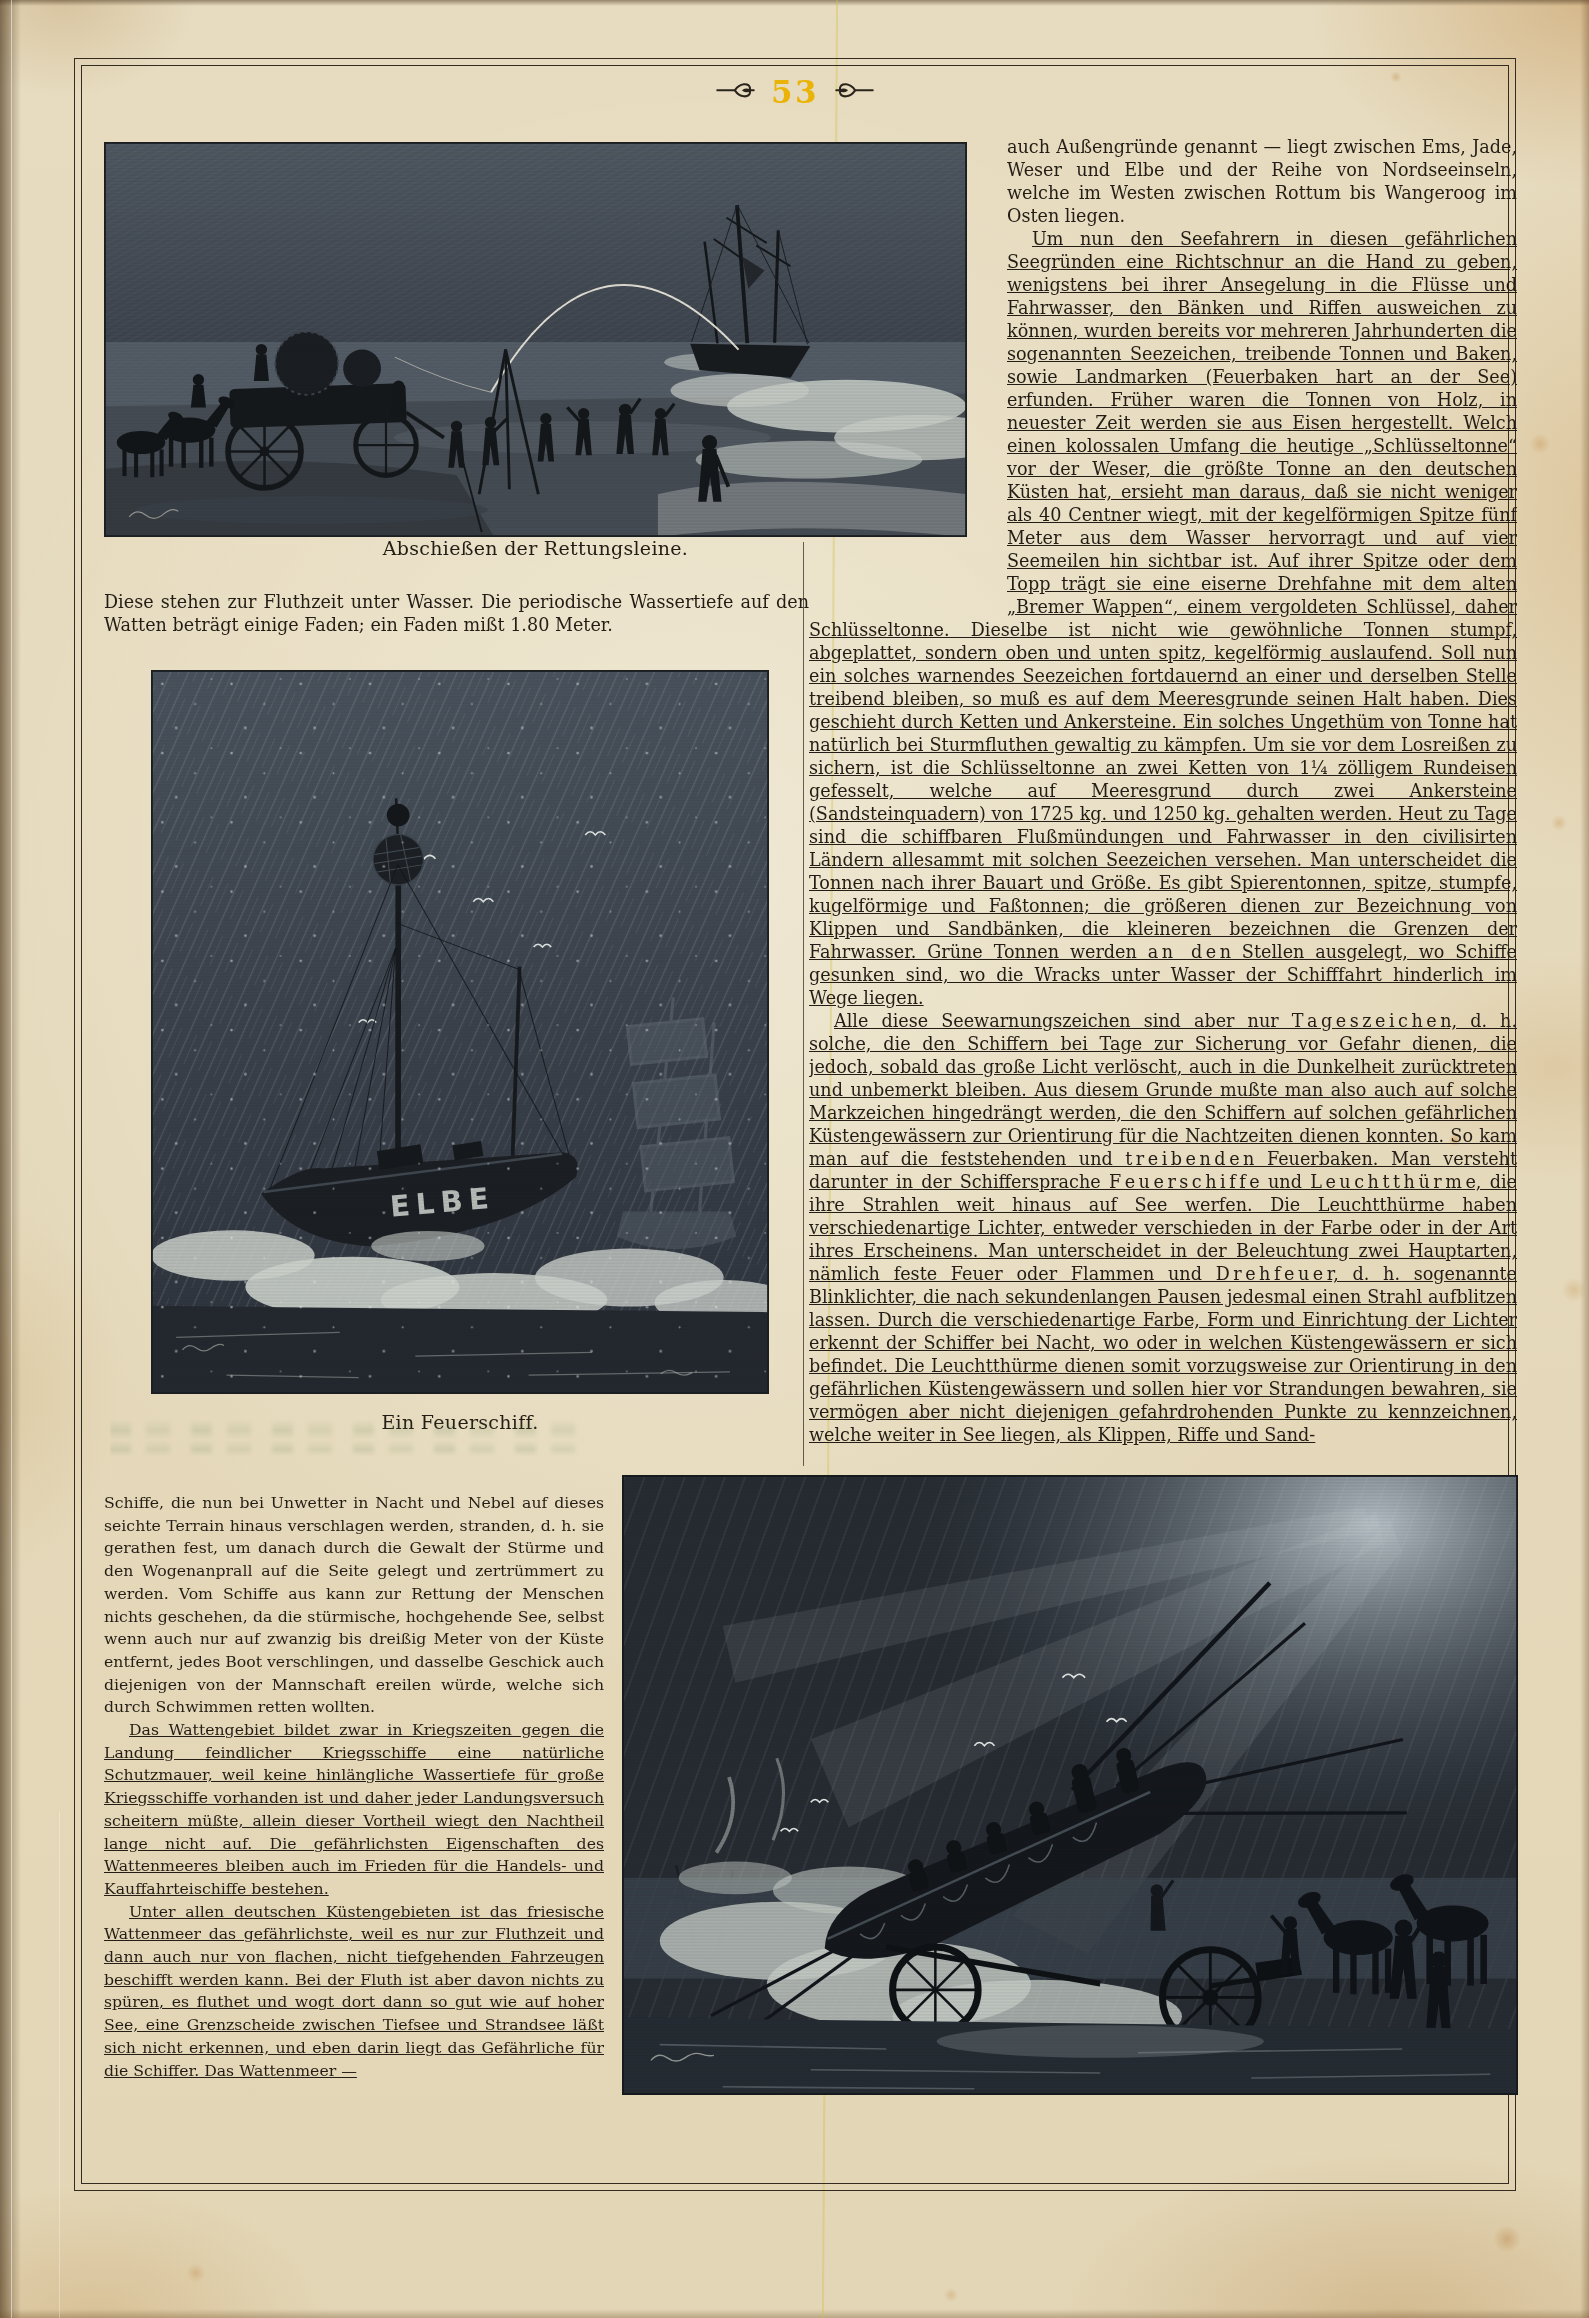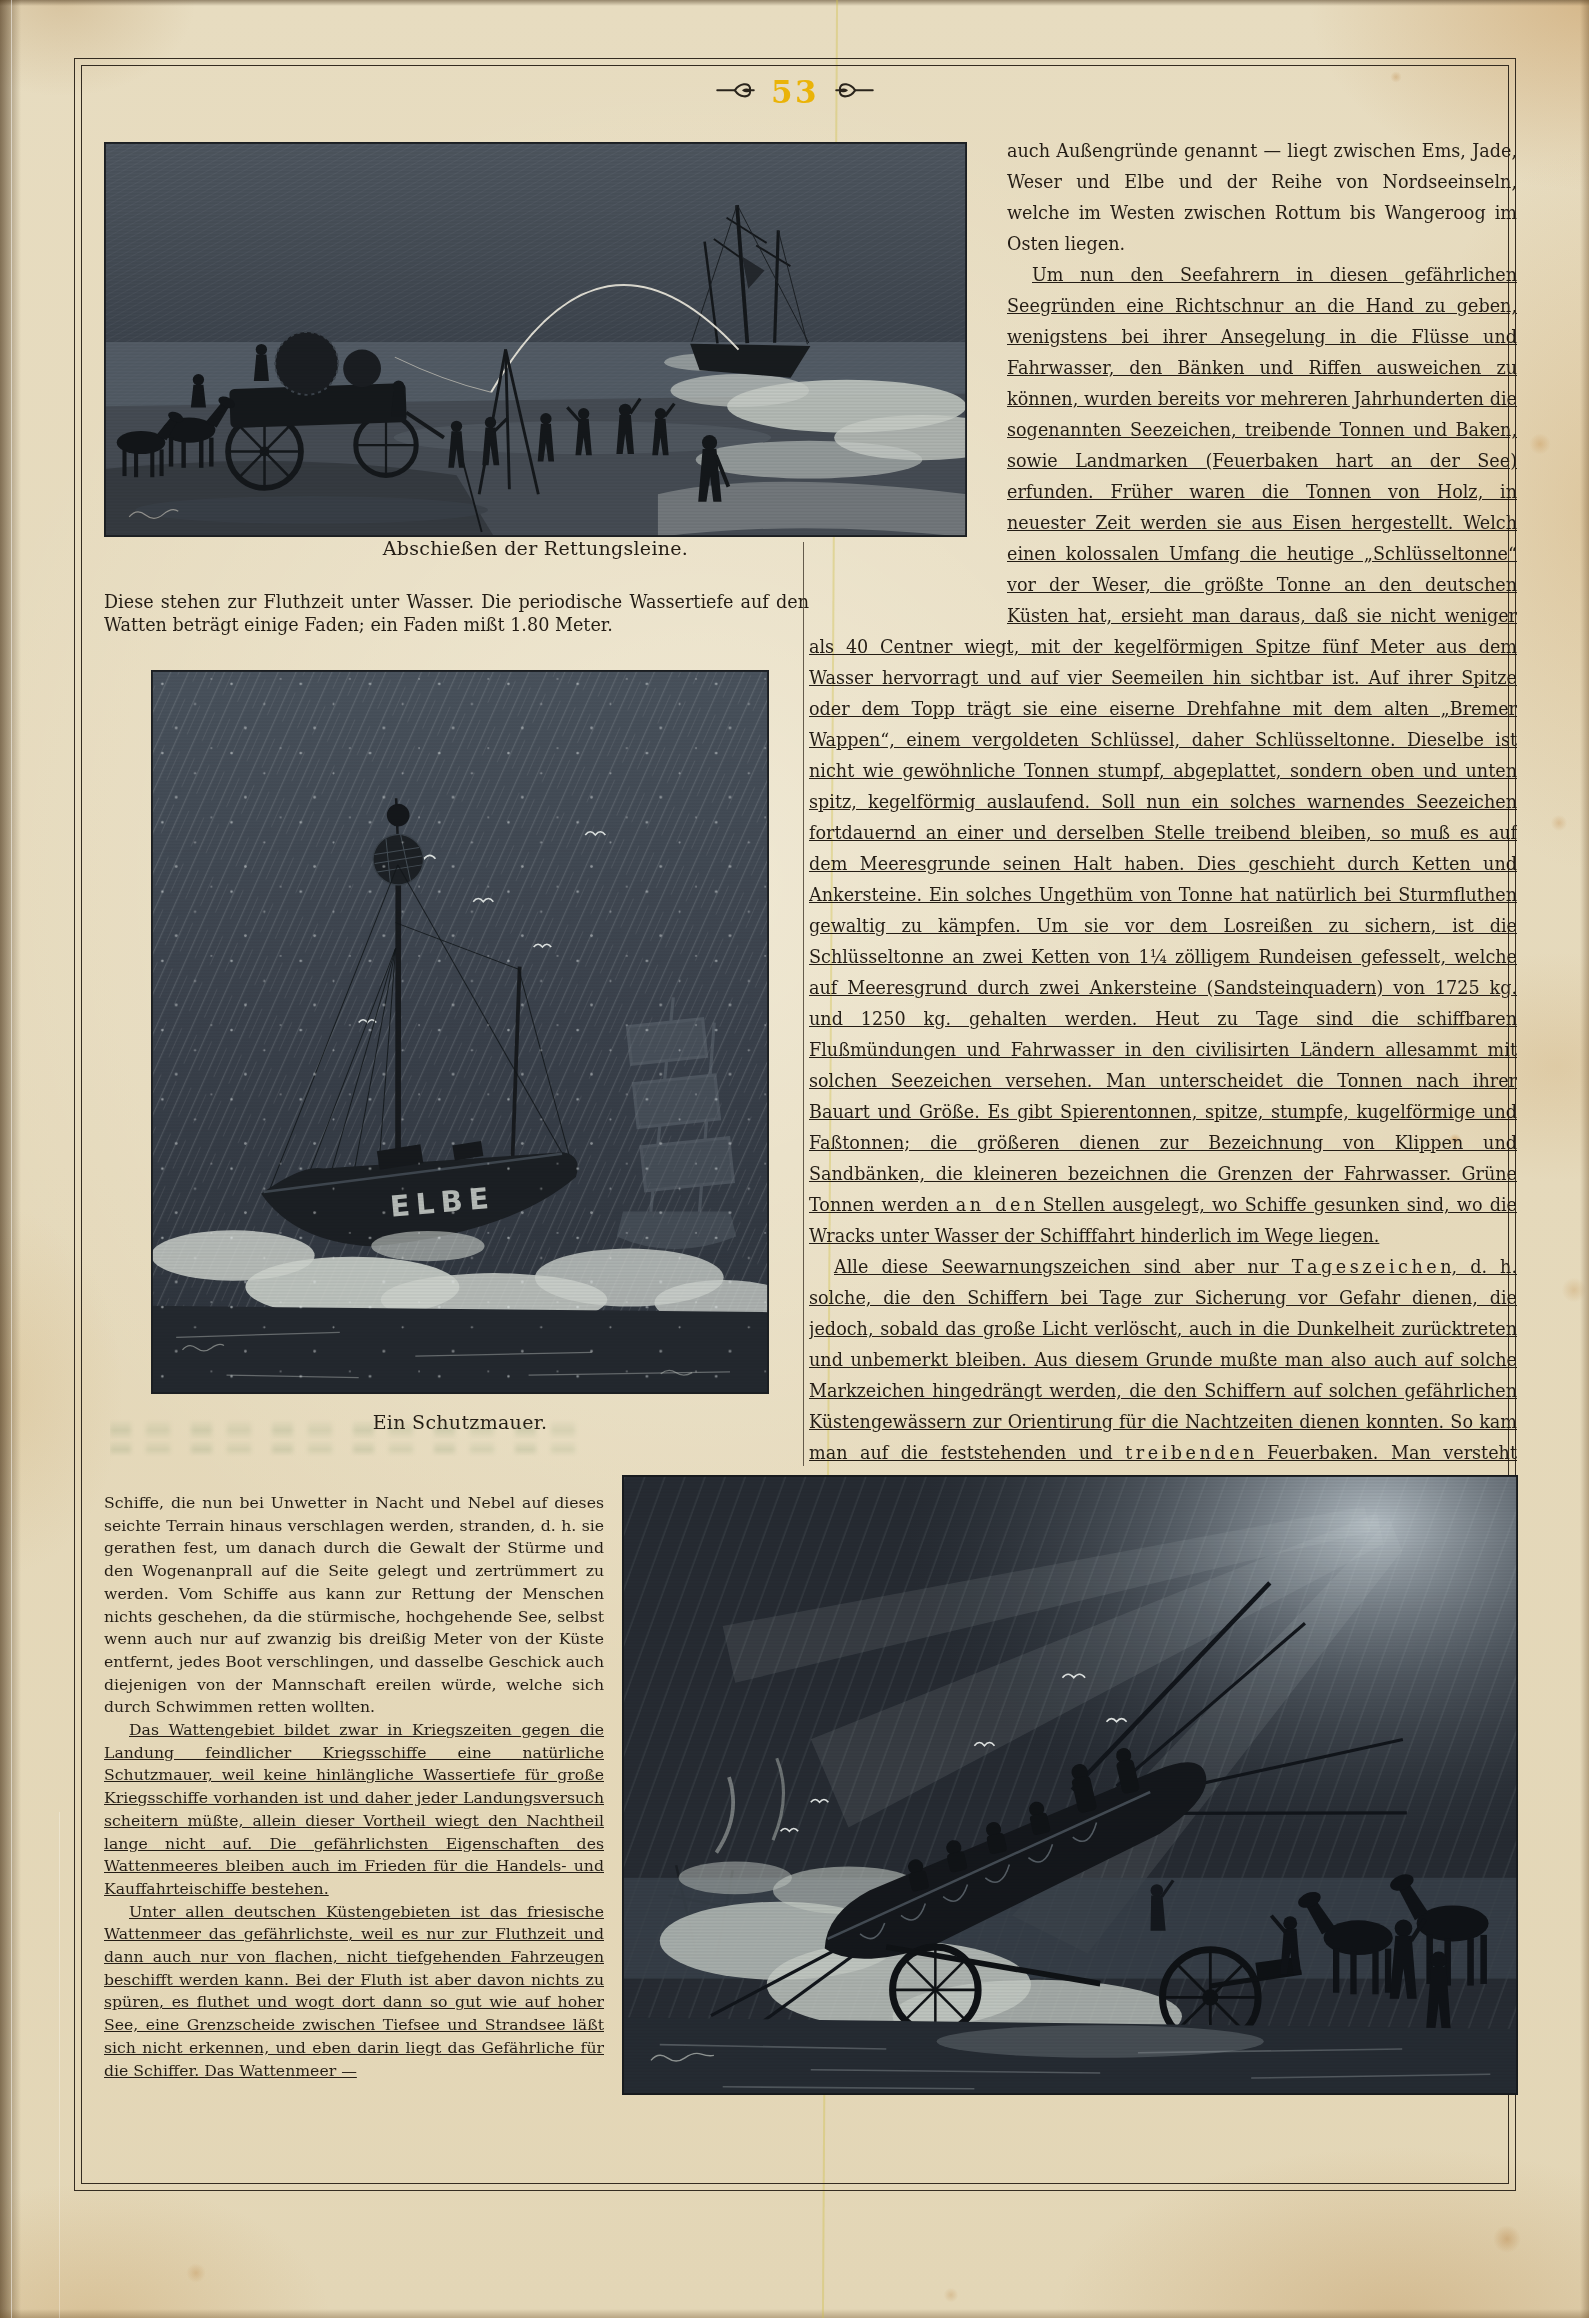--- a/index.html
+++ b/index.html
@@ -41,21 +41,21 @@
   
   #header{left:74px;top:74px;width:1442px;text-align:center;}
   #header .num{font-size:31px;font-weight:bold;letter-spacing:2.5px;vertical-align:middle;color:#eab308;}
   #header svg{vertical-align:middle;margin:0 16.4px 3.8px 16.4px;}
   
   .body-text{text-align:justify;overflow:hidden;}
   .body-text p{margin:0;}
   .body-text p.ind{text-indent:25px;text-decoration:underline;}
   #intro-left{left:104px;top:591px;width:705px;height:54px;font-size:17.6px;line-height:23px;}
   #col-left-bottom{left:104px;top:1492px;width:500px;height:697px;font-size:15.7px;line-height:22.7px;}
-  #col-right{left:809px;top:136px;width:708px;height:1330px;font-size:17.6px;line-height:31px;}
+  #col-right{left:809px;top:136px;width:708px;height:1330px;font-size:17.6px;line-height:23px;}
   #wrap-spacer{float:left;width:198px;height:473px;}
   .caption{text-align:center;font-size:19px;letter-spacing:0.3px;color:#241d15;}
   #cap1{left:104px;top:537px;width:863px;}
   #cap2{left:151px;top:1411px;width:618px;}
   #cap3{left:622px;top:2109px;width:896px;}
   
   .fig{box-sizing:border-box;}
   #fig1{left:104px;top:142px;width:863px;height:395px;}
   #fig2{left:151px;top:670px;width:618px;height:724px;}
   #fig3{left:622px;top:1475px;width:896px;height:620px;}
@@ -333,21 +333,21 @@
         <line x1="600" y1="1120" x2="920" y2="1115"></line>
           <line x1="120" y1="1120" x2="330" y2="1124"></line>
       </g>
       <rect width="982" height="1150" fill="url(#f2snow)"></rect>
       <rect width="982" height="1150" fill="url(#f2h)" opacity=".45"></rect>
       <path d="M50,1080 q10,-12 22,-3 t24,0 t20,-4" stroke="#cfd3cb" stroke-width="2" fill="none" opacity=".5"></path>
       <path d="M810,1118 q12,-10 24,-2 t26,0" stroke="#cfd3cb" stroke-width="2" fill="none" opacity=".45"></path>
       <rect x="1.5" y="1.5" width="979" height="1147" fill="none" stroke="#1c1f22" stroke-width="3"></rect>
     </svg>
   </div>
-  <div id="cap2" class="abs caption">Ein Schutzmauer.</div>
+  <div id="cap2" class="abs caption">Ein Feuerschiff.</div>
   <div id="bleed" class="abs"></div>
 
   <div id="col-left-bottom" class="abs body-text">
     <p>Schiffe, die nun bei Unwetter in Nacht und Nebel auf dieses seichte Terrain hinaus verschlagen werden, stranden, d. h. sie gerathen fest, um danach durch die Gewalt der Stürme und den Wogenanprall auf die Seite gelegt und zertrümmert zu werden.  Vom Schiffe aus kann zur Rettung der Menschen nichts geschehen, da die stürmische, hochgehende See, selbst wenn auch nur auf zwanzig bis dreißig Meter von der Küste entfernt, jedes Boot verschlingen, und dasselbe Geschick auch diejenigen von der Mannschaft ereilen würde, welche sich durch Schwimmen retten wollten.</p>
     <p class="ind">Das Wattengebiet bildet zwar in Kriegszeiten gegen die Landung feindlicher Kriegsschiffe eine natürliche Schutzmauer, weil keine hinlängliche Wassertiefe für große Kriegsschiffe vorhanden ist und daher jeder Landungsversuch scheitern müßte, allein dieser Vortheil wiegt den Nachtheil lange nicht auf.  Die gefährlichsten Eigenschaften des Wattenmeeres bleiben auch im Frieden für die Handels- und Kauffahrteischiffe bestehen.</p>
     <p class="ind">Unter allen deutschen Küstengebieten ist das friesische Wattenmeer das gefährlichste, weil es nur zur Fluthzeit und dann auch nur von flachen, nicht tiefgehenden Fahrzeugen beschifft werden kann.  Bei der Fluth ist aber davon nichts zu spüren, es fluthet und wogt dort dann so gut wie auf hoher See, eine Grenzscheide zwischen Tiefsee und Strandsee läßt sich nicht erkennen, und eben darin liegt das Gefährliche für die Schiffer.  Das Wattenmeer —</p>
   </div>
 
   <div id="col-right" class="abs body-text">
     <div id="wrap-spacer"></div>

